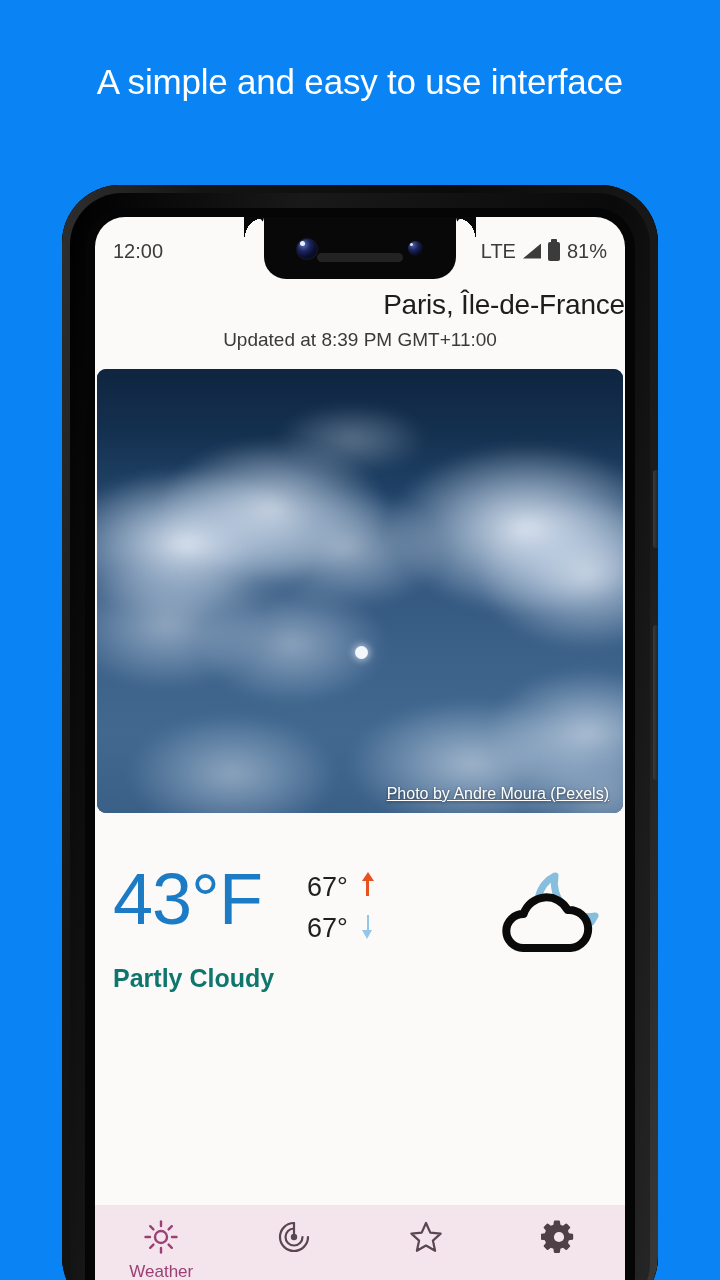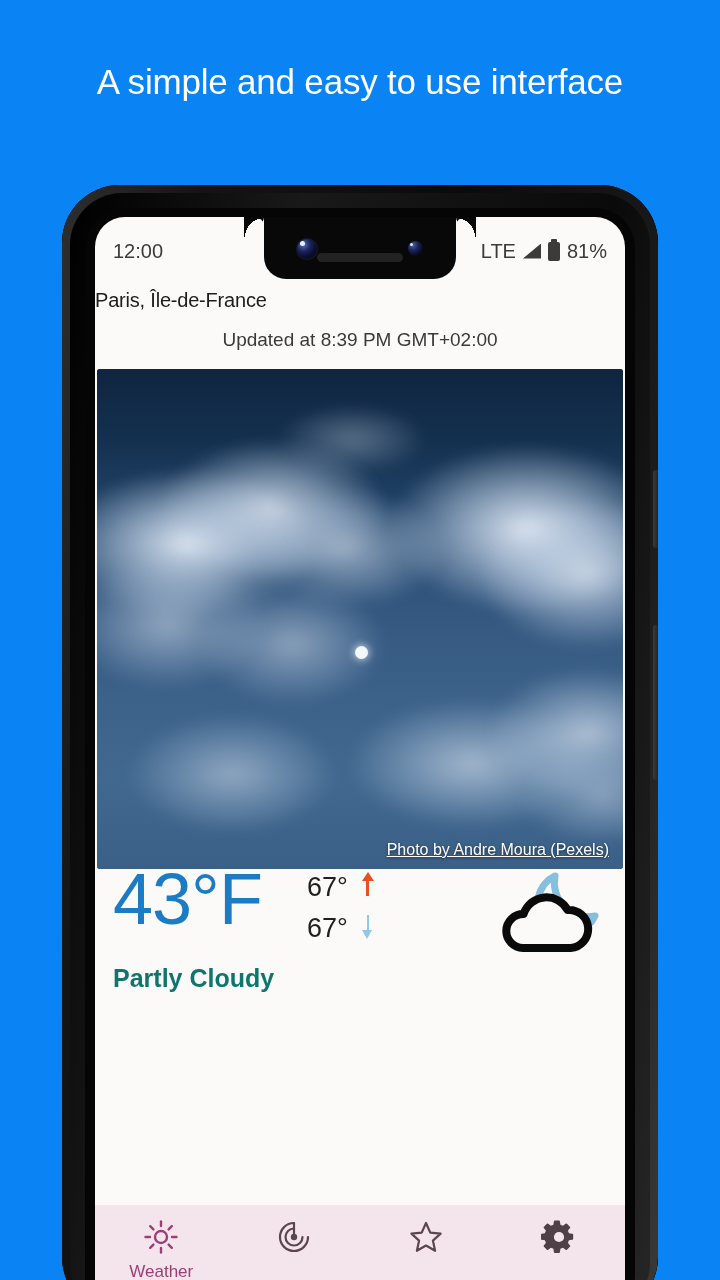--- a/index.html
+++ b/index.html
@@ -126,32 +126,32 @@
     width:12px; height:19px; position:relative;
     background:#3b3b3b; border-radius:2px;
   }
   .battery-ico::before {
     content:""; position:absolute; top:-3px; left:3px;
     width:6px; height:3px; background:#3b3b3b; border-radius:1px 1px 0 0;
   }
 
   
   .city-title {
-    position:absolute; top:72px; left:0; right:0; text-align:left;
-    font-size:20px; color:#1d1d1d; font-weight:400; letter-spacing:-0.2px;
+    position:absolute; top:72px; left:0; right:0; text-align:right;
+    font-size:28px; color:#1d1d1d; font-weight:400; letter-spacing:-0.2px;
   }
   .updated-line {
     position:absolute; top:112px; left:0; right:0; text-align:center;
     font-size:19px; color:#3a3a3a;
   }
 
   
   .photo-card {
-    position:absolute; left:2px; top:152px; width:526px; height:500px;
-    border-radius:3px; overflow:hidden;
+    position:absolute; left:2px; top:152px; width:526px; height:444px;
+    border-radius:9px; overflow:hidden;
     background:#2b4a73;
   }
   .sky-base {
     position:absolute; inset:0;
     background:linear-gradient(180deg,
       #0f2540 0%, #14304f 14%, #22456b 30%,
       #33577f 48%, #3d628a 66%, #41688f 82%, #3b6088 100%);
   }
   .cloud {
     position:absolute; border-radius:50%;
@@ -254,21 +254,21 @@
         <div class="status-left">12:00</div>
         <div class="status-right">
           <span>LTE</span>
           <span class="signal-tri"></span>
           <span class="battery-ico"></span>
           <span>81%</span>
         </div>
       </div>
 
       <div class="city-title">Paris, Île-de-France</div>
-      <div class="updated-line">Updated at 8:39 PM GMT+02:00</div>
+      <div class="updated-line">Updated at 8:39 PM GMT+11:00</div>
 
       <div class="photo-card">
         <div class="sky-base"></div>
 
         <div class="cloud" style="left:-40px;  top:100px; width:260px; height:150px;"></div>
         <div class="cloud" style="left:60px;   top:70px;  width:230px; height:140px; opacity:.85;"></div>
         <div class="cloud" style="left:150px;  top:120px; width:200px; height:120px; opacity:.6;"></div>
         <div class="cloud" style="left:290px;  top:75px;  width:280px; height:170px;"></div>
         <div class="cloud" style="left:380px;  top:130px; width:220px; height:150px; opacity:.8;"></div>
         <div class="cloud" style="left:-30px;  top:190px; width:200px; height:130px; opacity:.55;"></div>

